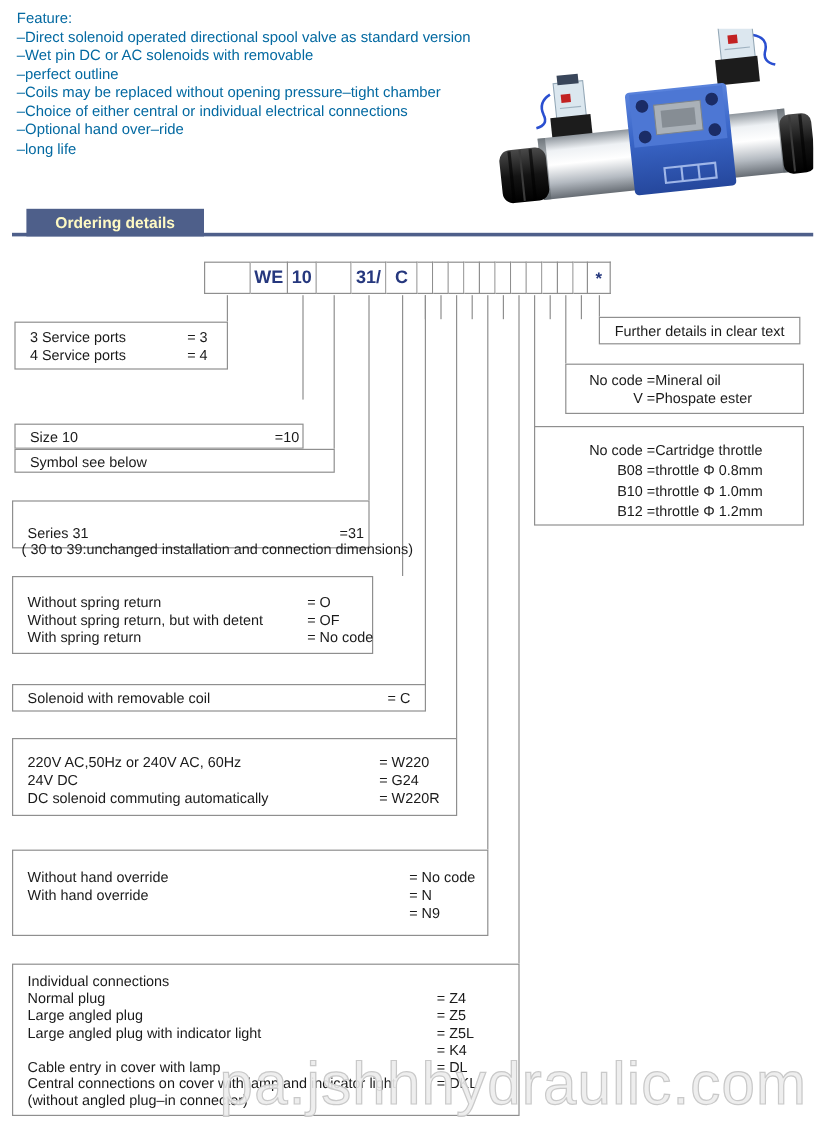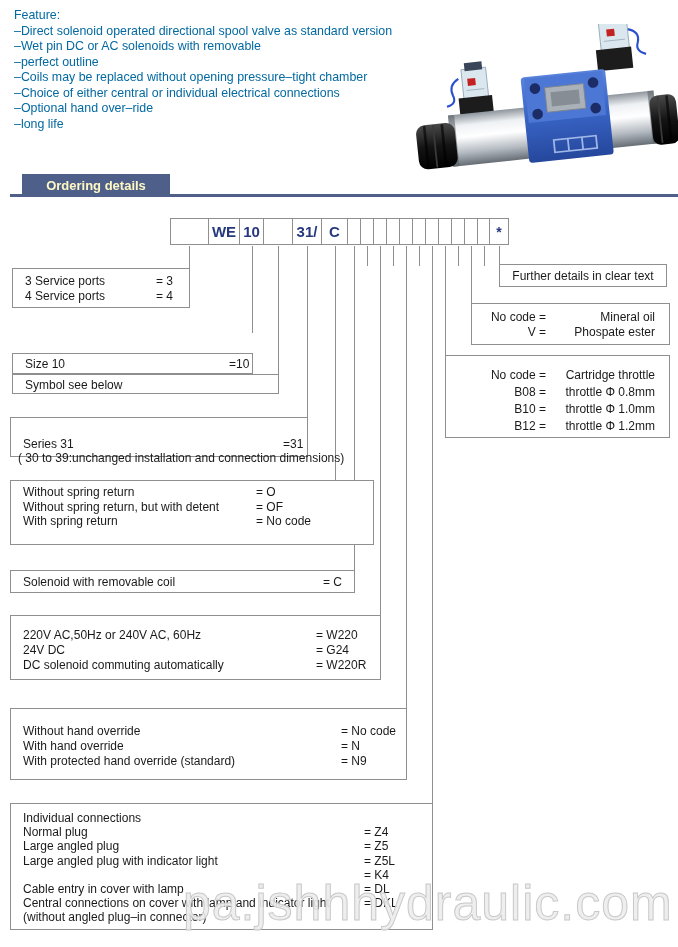--- a/index.html
+++ b/index.html
@@ -20,21 +20,21 @@
   .cell.first{border-left:1px solid #8f8f8f;}
   
   .vline{position:absolute;width:1px;background:#8f8f8f;}
   
   .lbox{position:absolute;box-sizing:border-box;border:1px solid #8f8f8f;background:#fff;font-size:12px;}
   .brow{position:relative;}
   .lbl{position:absolute;left:12px;white-space:nowrap;}
   .code{position:absolute;white-space:nowrap;}
   .rrow{display:flex;}
   .rcode{flex:none;text-align:right;white-space:nowrap;}
-  .rdesc{flex:1;text-align:right;padding-right:14px;white-space:nowrap;}
+  .rdesc{flex:1;text-align:left;padding-right:14px;white-space:nowrap;}
   .center-text{display:flex;align-items:center;justify-content:center;height:100%;}
   
   .watermark{position:absolute;left:183px;top:874px;font-size:50px;letter-spacing:1px;
              color:rgba(236,236,236,0.9);-webkit-text-stroke:1px #c9c9c9;z-index:5;white-space:nowrap;}
   .valve{position:absolute;left:412px;top:24px;z-index:1;}
 </style>
 </head>
 <body>
 
 <div class="page">
@@ -185,21 +185,21 @@
   <div class="lbox" style="left:10px;top:417px;width:298px;height:40px;padding-top:19px">
     <div class="brow" style="height:14px">
         <span class="lbl">Series 31</span>
         <span class="code" style="left:272px">=31</span>
       </div>
     <div class="brow" style="height:14px">
         <span class="lbl" style="left:7px">( 30 to 39:unchanged installation and connection dimensions)</span>
       </div>
   </div>
 
-  <div class="lbox" style="left:10px;top:480px;width:364px;height:65px;padding-top:4px">
+  <div class="lbox" style="left:10px;top:480px;width:301px;height:65px;padding-top:14px">
     <div class="brow" style="height:14.5px">
         <span class="lbl">Without spring return</span>
         <span class="code" style="left:245px">= O</span>
       </div>
     <div class="brow" style="height:14.5px">
         <span class="lbl">Without spring return, but with detent</span>
         <span class="code" style="left:245px">= OF</span>
       </div>
     <div class="brow" style="height:14.5px">
         <span class="lbl">With spring return</span>
@@ -232,21 +232,20 @@
   <div class="lbox" style="left:10px;top:708px;width:397px;height:72px;padding-top:15px">
     <div class="brow" style="height:14.8px">
         <span class="lbl">Without hand override</span>
         <span class="code" style="left:330px">= No code</span>
       </div>
     <div class="brow" style="height:14.8px">
         <span class="lbl">With  hand override</span>
         <span class="code" style="left:330px">= N</span>
       </div>
     <div class="brow" style="height:14.8px">
-        <span class="lbl">With protected hand override (standard)</span>
         <span class="code" style="left:330px">= N9</span>
       </div>
   </div>
 
   <div class="lbox" style="left:10px;top:803px;width:423px;height:127px;padding-top:7px">
     <div class="brow" style="height:14.2px">
         <span class="lbl">Individual connections</span>
       </div>
     <div class="brow" style="height:14.2px">
         <span class="lbl">Normal plug</span>

